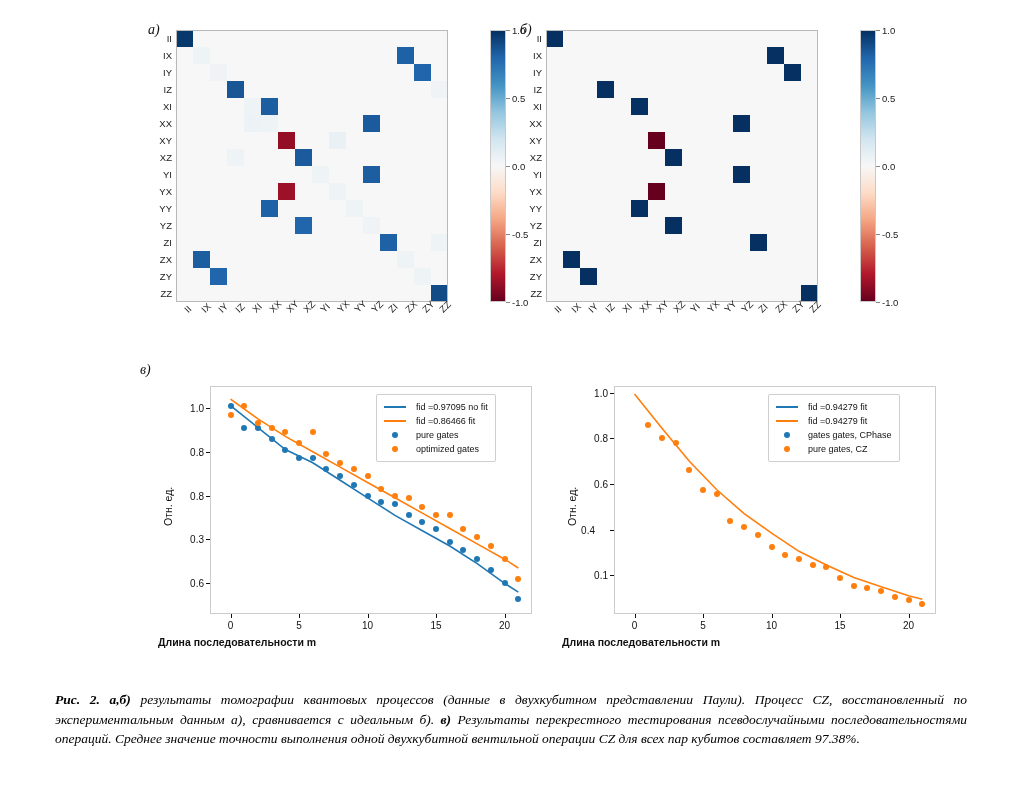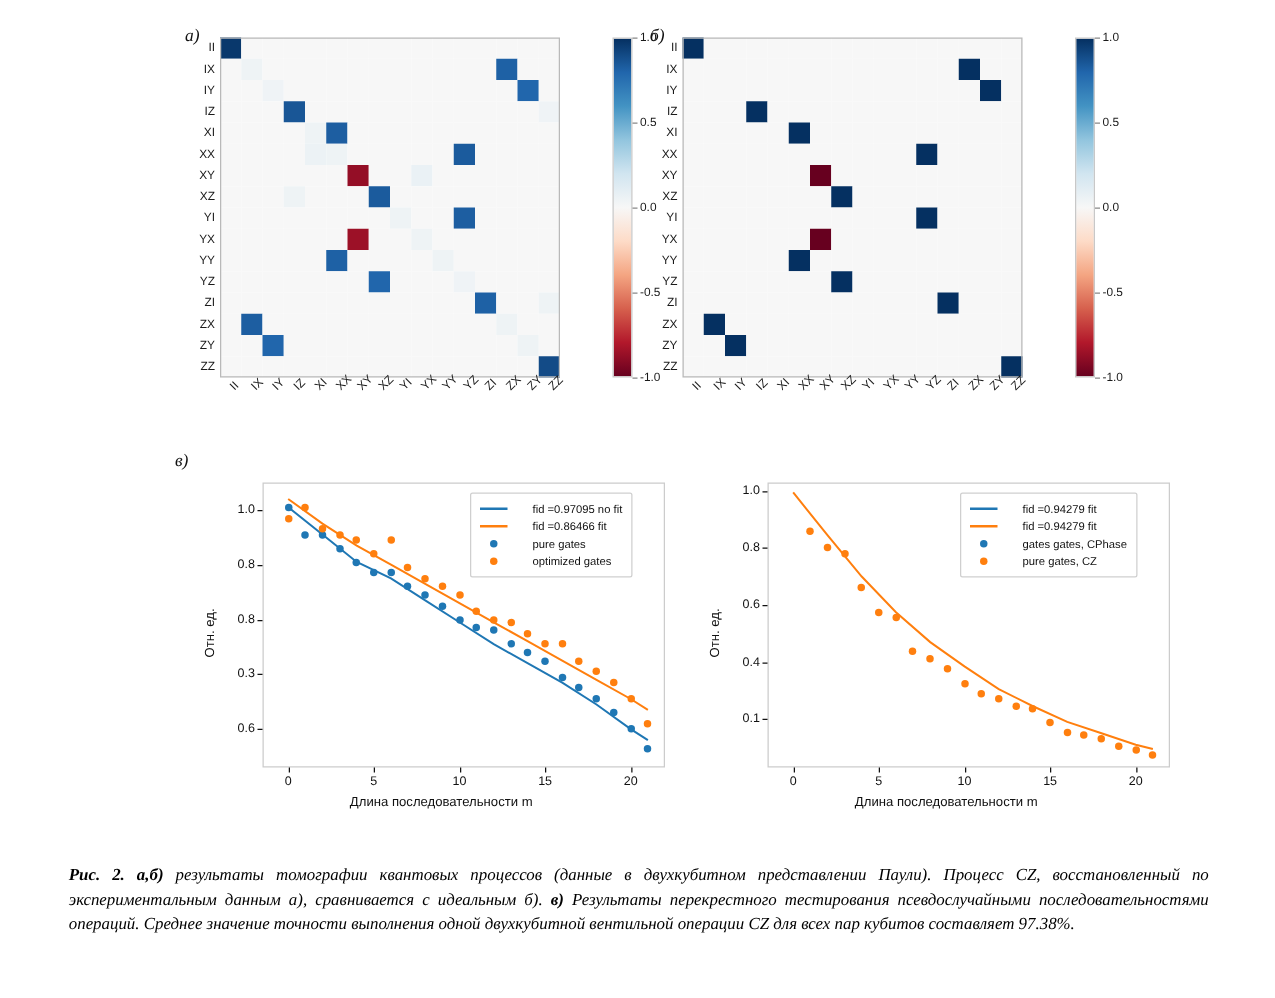--- a/index.html
+++ b/index.html
@@ -21,25 +21,25 @@
   .cbar{position:absolute;width:16px;border:1px solid #c8c8c8;box-sizing:border-box;}
   .cbar-tick{position:absolute;font-size:9.5px;color:#1a1a1a;left:22px;transform:translateY(-50%);white-space:nowrap;}
   .cbar-dash{position:absolute;left:16px;width:4px;height:1px;background:#888;}
 
   
   .lc{position:absolute;background:#fff;}
   .lc-title{position:absolute;width:100%;text-align:center;font-size:11px;color:#111;}
   .lc-plot{position:absolute;border:1px solid #cccccc;box-sizing:border-box;background:#fff;}
   .lc-ytick{position:absolute;font-size:10px;color:#111;text-align:right;transform:translateY(-50%);}
   .lc-xtick{position:absolute;font-size:10px;color:#111;text-align:center;transform:translateX(-50%);}
-  .lc-xlabel{position:absolute;font-size:10.5px;color:#111;width:100%;text-align:center;}
+  .lc-xlabel{position:absolute;font-size:10.5px;color:#111;width:100%;font-weight:bold;}
   .lc-ylabel{position:absolute;font-size:10.5px;color:#111;transform:rotate(-90deg);transform-origin:left top;white-space:nowrap;}
   .tickmark{position:absolute;background:#111;}
   .legend{position:absolute;border:1px solid #cfcfcf;background:rgba(255,255,255,0.92);border-radius:2px;padding:5px 7px;}
-  .legend-row{display:flex;align-items:center;gap:20px;height:14px;}
+  .legend-row{display:flex;align-items:center;gap:10px;height:14px;}
   .legend-line{width:22px;height:0;border-top:2px solid #000;}
   .legend-dot{width:22px;display:flex;justify-content:center;}
   .legend-dot i{display:block;width:6px;height:6px;border-radius:50%;}
   .legend-txt{font-size:9px;color:#111;white-space:nowrap;}
   .dot{position:absolute;width:6px;height:6px;border-radius:50%;transform:translate(-50%,-50%);}
   .caption{position:absolute;left:55px;top:690px;width:912px;}
 </style>
 </head>
 <body>
 
@@ -750,21 +750,21 @@
             <i style="background: rgb(255, 127, 14);"></i>
           </span>
           <span class="legend-txt">optimized gates</span>
         </div>
       </div>
     </div>
   <div class="lc" id="lc-right" style="left: 562px; top: 358px; width: 390px; height: 300px;">
       <div class="lc-plot" style="left: 52px; top: 28px; width: 322px; height: 228px;"></div>
       <div class="lc-ytick" style="left: 18px; top: 217.24px; width: 28px;">0.1</div>
       <div class="tickmark" style="left: 48px; top: 217.24px; width: 4px; height: 1px;"></div>
-      <div class="lc-ytick" style="left: 18px; top: 171.64px; width: 28px; text-align: right;">0.4</div>
+      <div class="lc-ytick" style="left: 5px; top: 171.64px; width: 28px; text-align: right;">0.4</div>
       <div class="tickmark" style="left: 48px; top: 171.64px; width: 4px; height: 1px;"></div>
       <div class="lc-ytick" style="left: 18px; top: 126.04px; width: 28px;">0.6</div>
       <div class="tickmark" style="left: 48px; top: 126.04px; width: 4px; height: 1px;"></div>
       <div class="lc-ytick" style="left: 18px; top: 80.44px; width: 28px;">0.8</div>
       <div class="tickmark" style="left: 48px; top: 80.44px; width: 4px; height: 1px;"></div>
       <div class="lc-ytick" style="left: 18px; top: 34.84px; width: 28px;">1.0</div>
       <div class="tickmark" style="left: 48px; top: 34.84px; width: 4px; height: 1px;"></div>
       <div class="lc-xtick" style="left: 72.5532px; top: 262px;">0</div>
       <div class="tickmark" style="left: 72.5532px; top: 256px; width: 1px; height: 4px;"></div>
       <div class="lc-xtick" style="left: 141.064px; top: 262px;">5</div>

